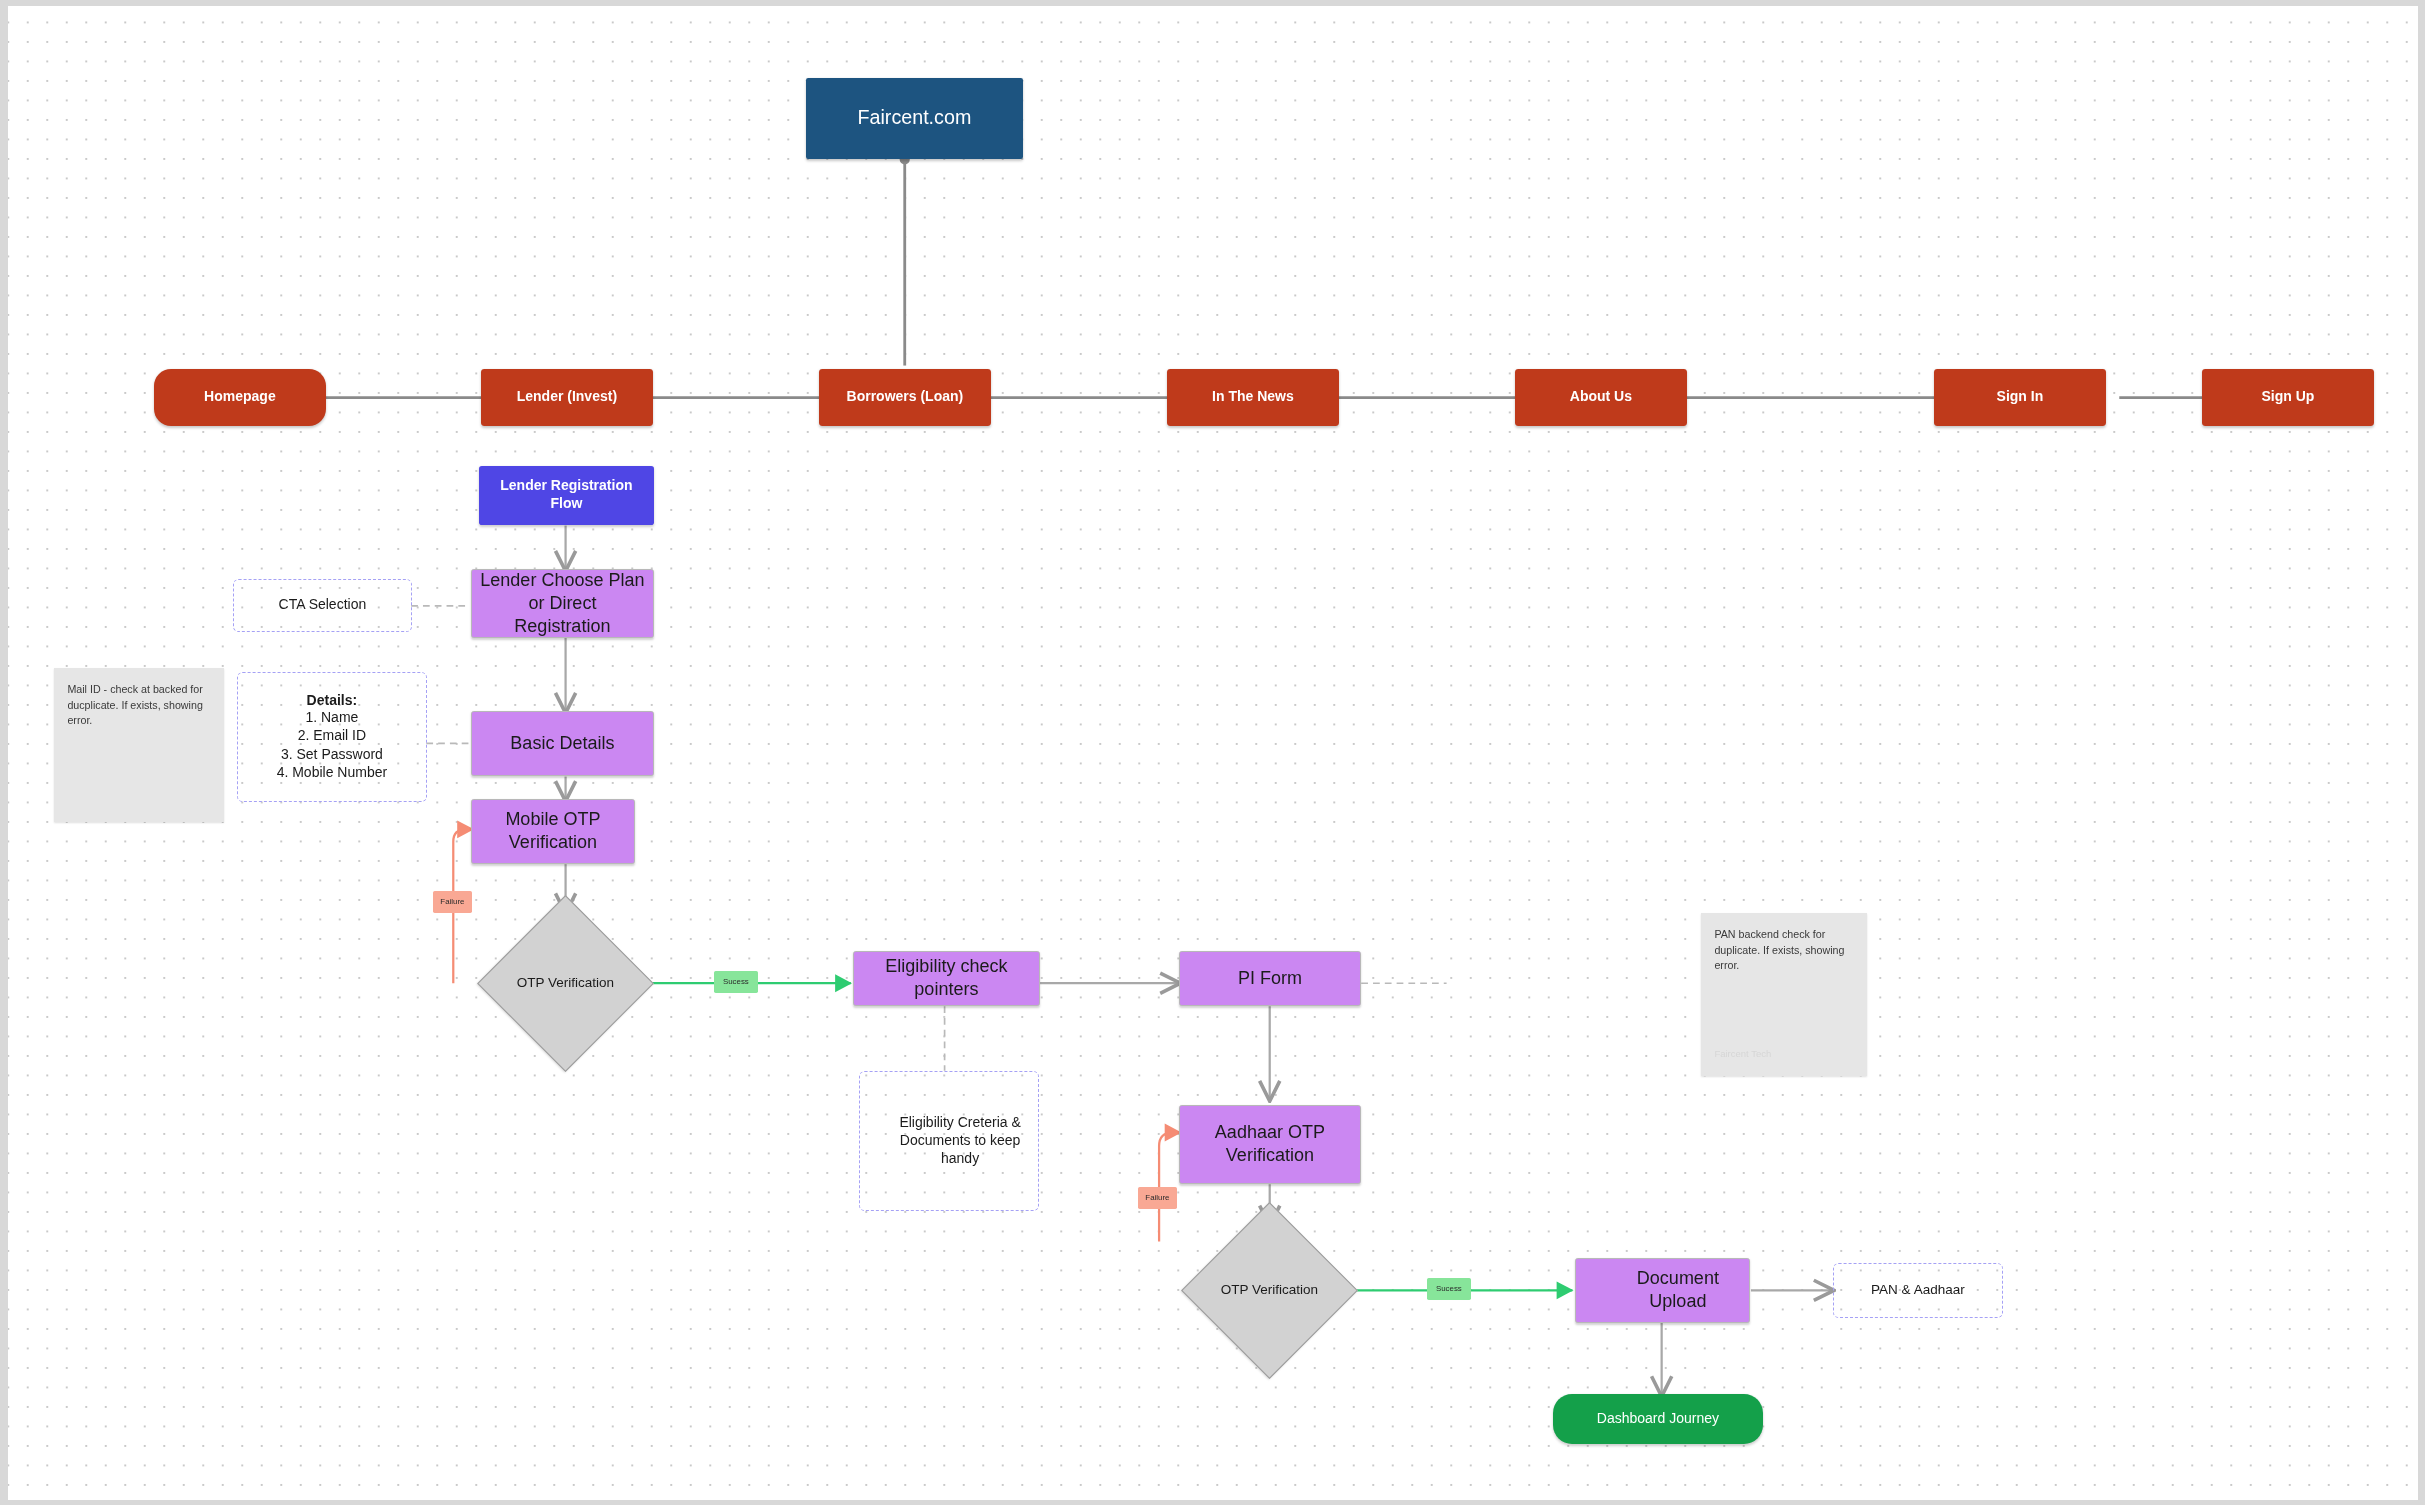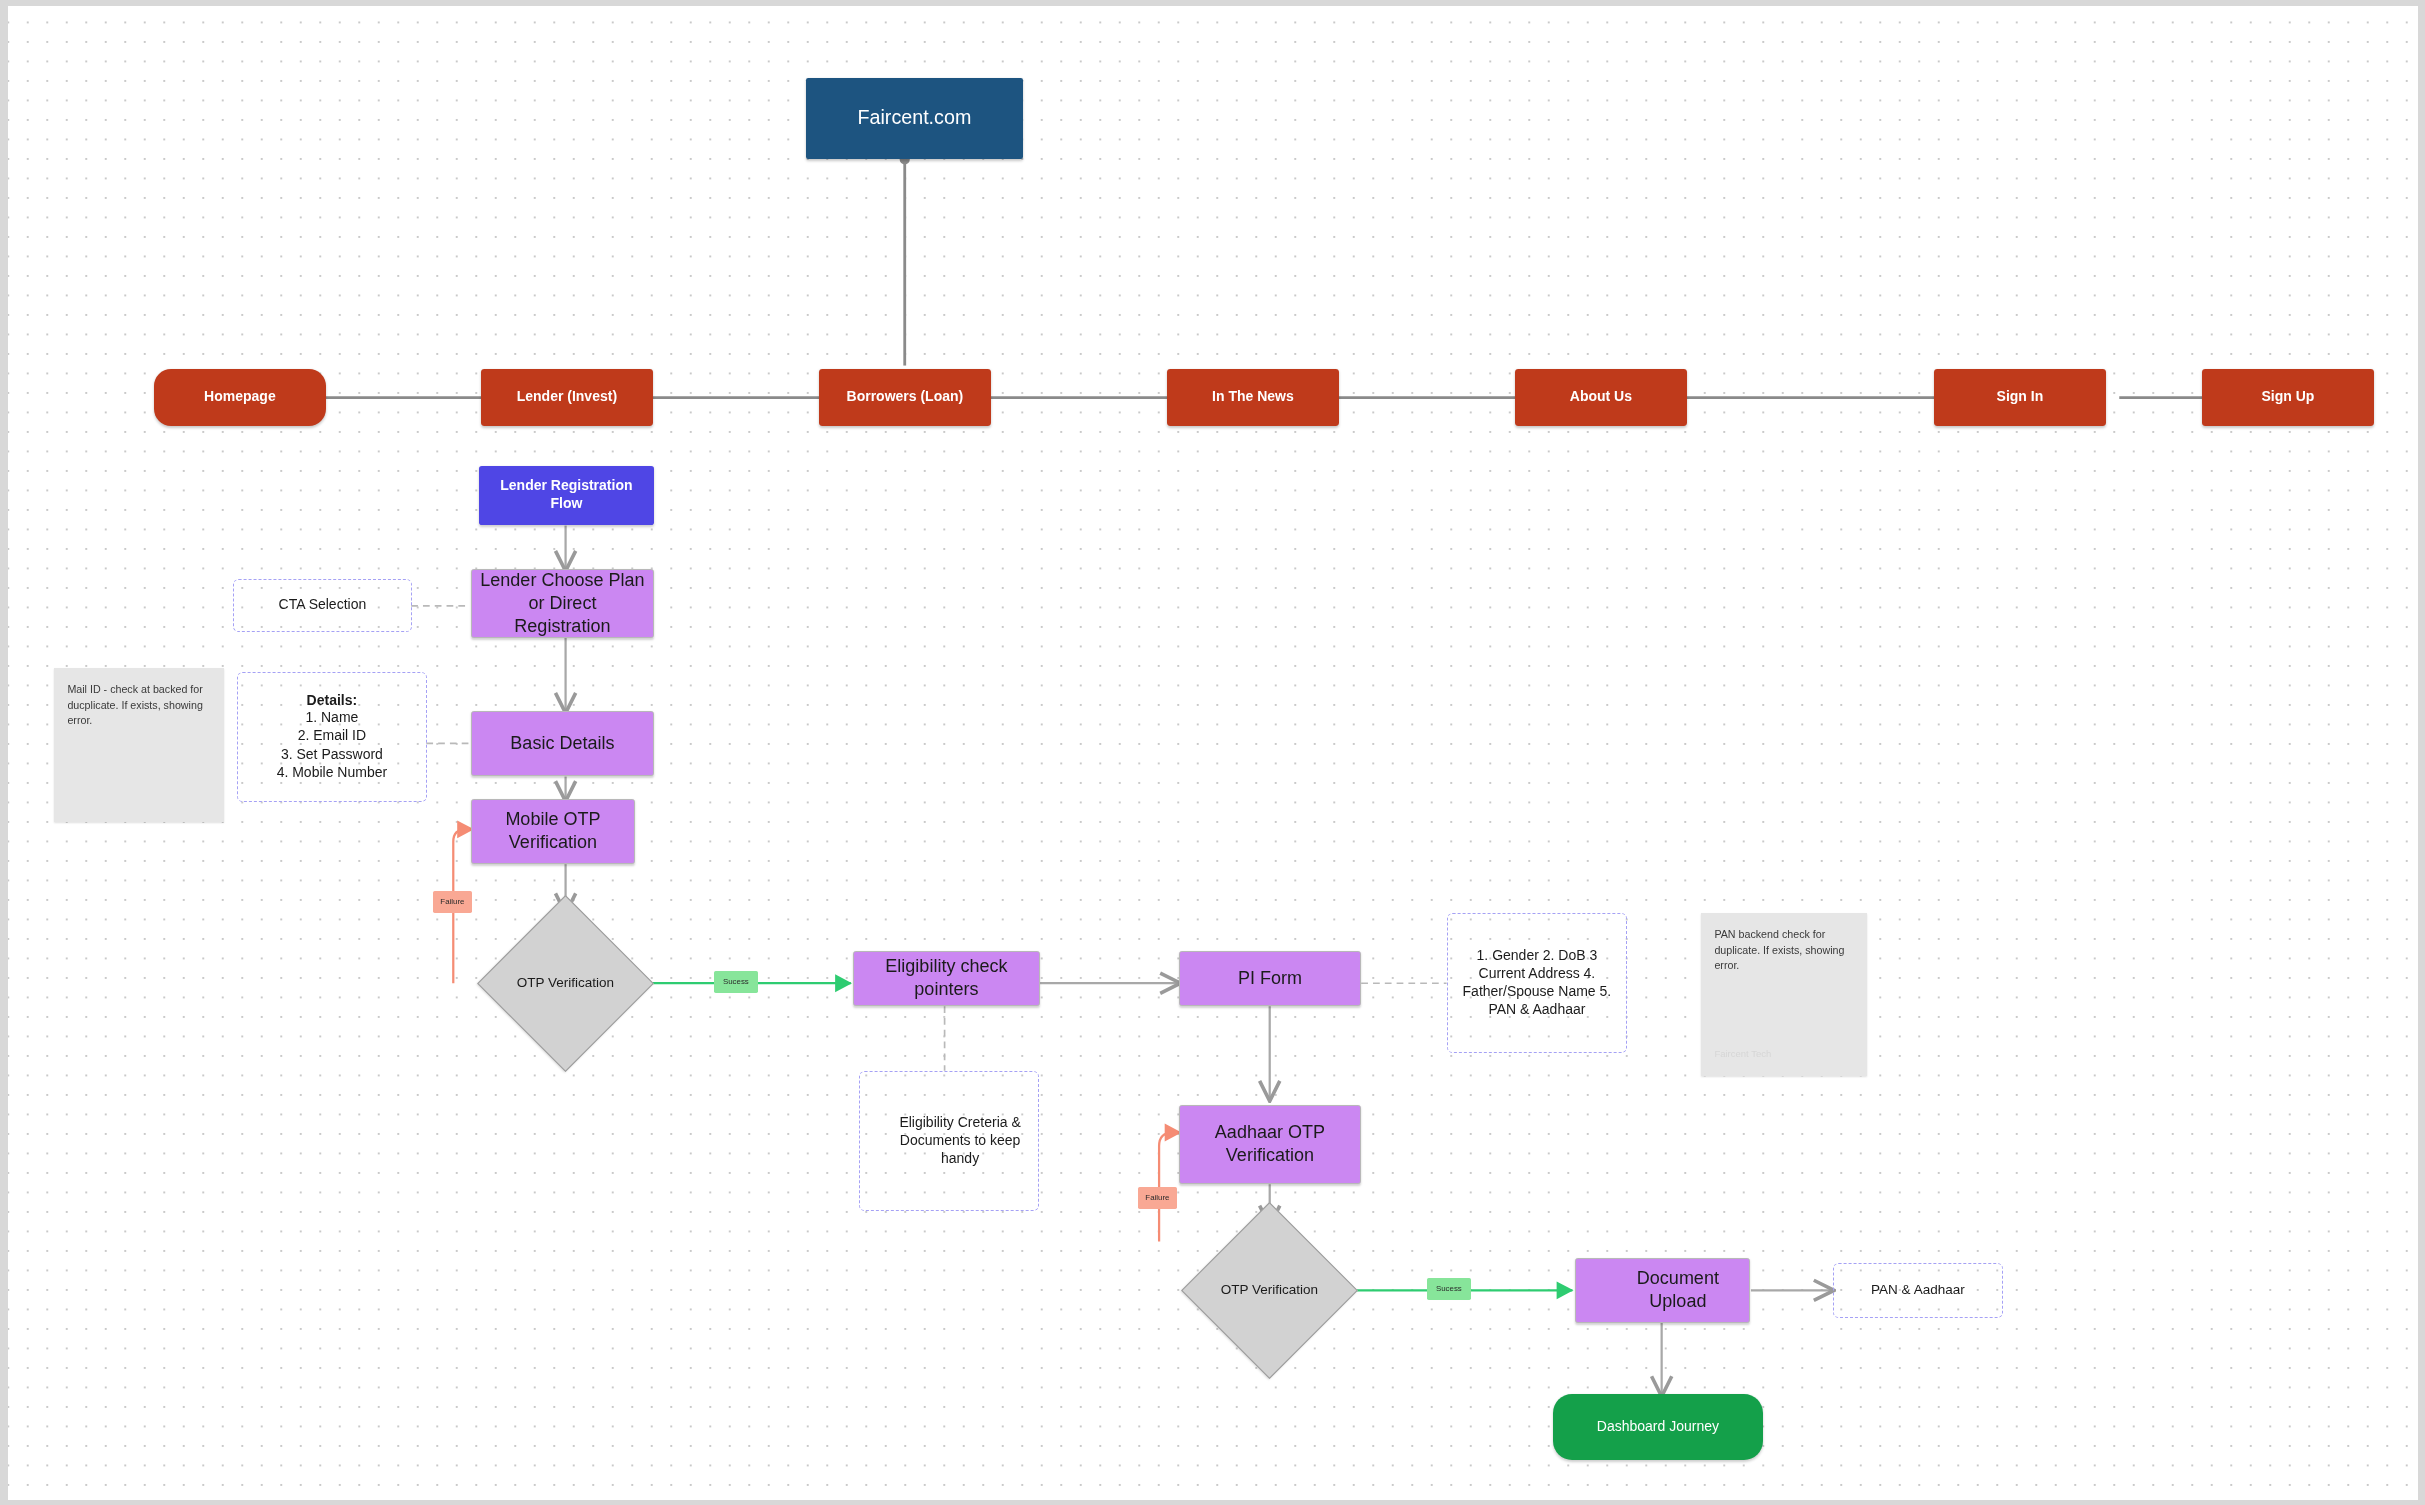--- a/index.html
+++ b/index.html
@@ -246,23 +246,20 @@
   </div>
 
   <div class="node purple-box" style="left:1171px; top:945px; width:182px; height:55px;">
     <span>PI Form</span>
   </div>
 
   <div class="node dashed-box" style="left:851px; top:1065px; width:180px; height:140px;padding-left:28px;">
     <span>Eligibility Creteria &amp; Documents to keep handy</span>
   </div>
 
-  <div class="node dashed-box" style="left:1439px; top:907px; width:180px; height:140px;">
-    <span>1.  Gender 2. DoB 3 Current Address 4. Father/Spouse Name 5. PAN &amp; Aadhaar</span>
-  </div>
 
   <div class="sticky" style="position:absolute; left:1693px; top:907px; width:166px; height:163px;
               display:flex; flex-direction:column; justify-content:space-between;">
     <span>PAN backend check for duplicate. If exists, showing error.</span>
     <span class="watermark">Faircent Tech</span>
   </div>
 
   <div class="node purple-box" style="left:1171px; top:1099px; width:182px; height:79px; padding:0 6.7px;">
     <span>Aadhaar OTP Verification</span>
   </div>
@@ -273,18 +270,18 @@
   </div>
 
   <div class="node purple-box" style="left:1567px; top:1252px; width:175px; height:65px;padding-left:31px;">
     <span>Document Upload</span>
   </div>
 
   <div class="node dashed-box small" style="left:1825px; top:1257px; width:170px; height:55px;">
     <span>PAN &amp; Aadhaar</span>
   </div>
 
-  <div class="node pill-box" style="left:1545px; top:1388px; width:210px; height:66px;">
+  <div class="node pill-box" style="left:1545px; top:1388px; width:210px; height:50px;">
     <span>Dashboard Journey</span>
   </div>
 
 </div>
 
 
 </body></html>

